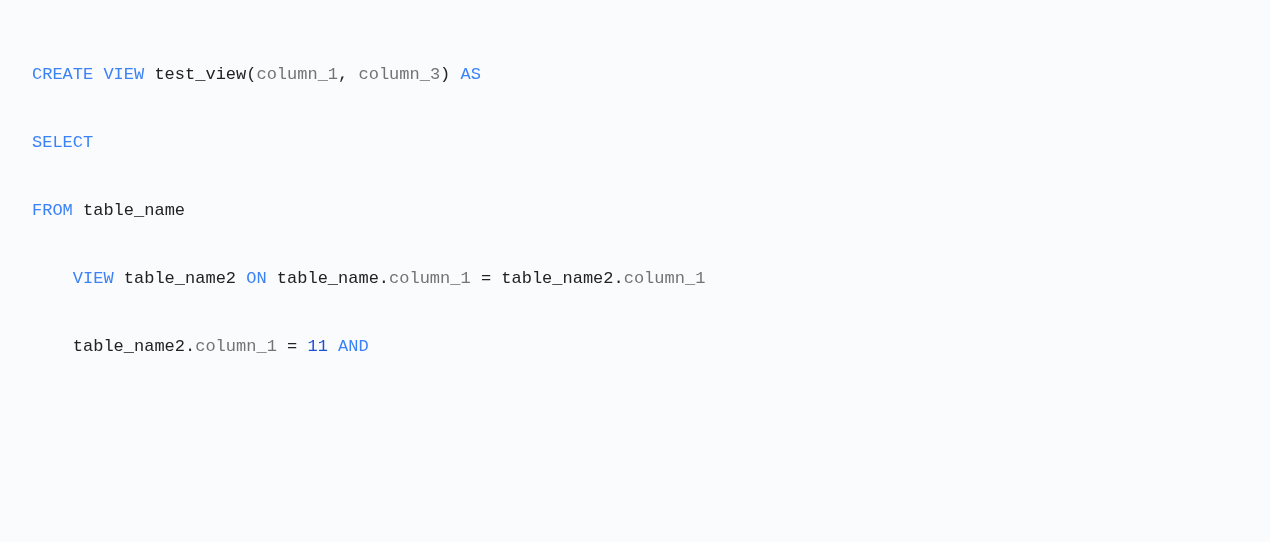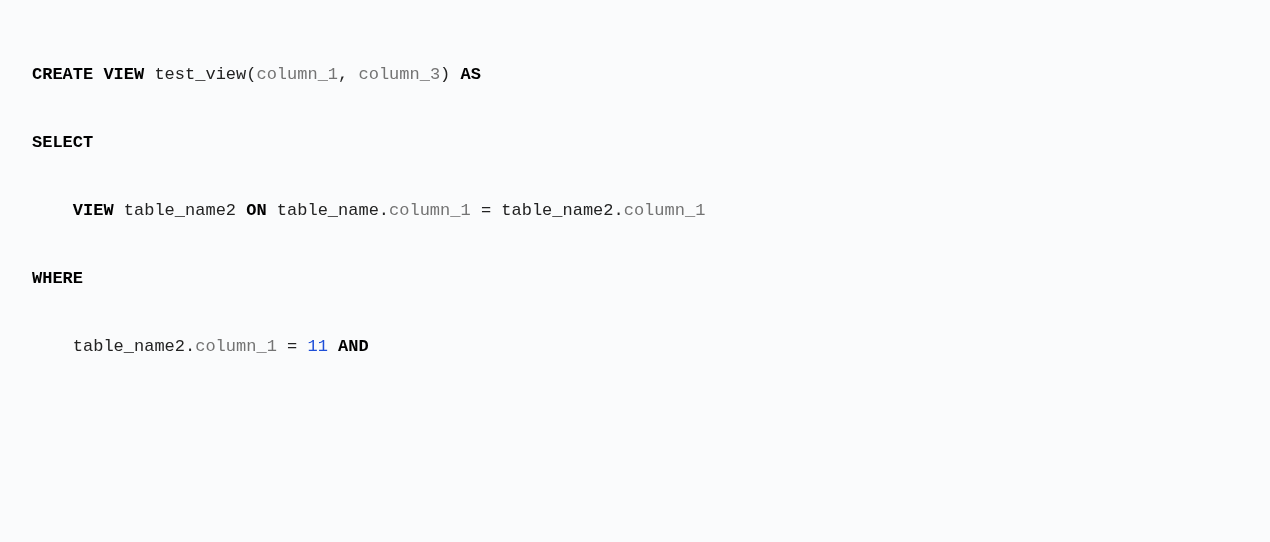--- a/index.html
+++ b/index.html
@@ -12,22 +12,22 @@
       font-family: 'Menlo', 'Monaco', 'Consolas', 'Courier New', monospace;
       font-size: 17px;
       line-height: 2.0;
       padding: 24px 32px;
       color: #222;
     }
     .code-block {
       white-space: pre;
     }
     .kw {
-      color: #000000;
-      font-weight: 700;
+      color: #3b82f6;
+      font-weight: 400;
     }
     .ident {
       color: #737373;
     }
     .num {
       color: #1d4ed8;
     }
     .plain {
       color: #222;
       text-align: right;
@@ -42,20 +42,20 @@
       display: inline-block;
       width: 4ch;
     }
   </style>
 </head>
 <body>
 
 <div class="code-block">
 <div><span class="kw">CREATE VIEW</span><span class="plain"> test_view</span><span class="paren">(</span><span class="ident">column_1</span><span class="plain">, </span><span class="ident">column_3</span><span class="paren">) </span><span class="kw">AS</span></div>
 <div><span class="kw">SELECT</span></div>
+<div><span class="kw">FROM</span><span class="plain"> table_name</span></div>
 <div><span class="indent"></span><span class="kw">VIEW</span><span class="plain"> table_name2 </span><span class="kw">ON</span><span class="plain"> table_name.</span><span class="ident">column_1</span><span class="eq"> = </span><span class="plain">table_name2.</span><span class="ident">column_1</span></div>
-<div><span class="kw">WHERE</span></div>
 <div><span class="indent"></span><span class="plain">table_name2.</span><span class="ident">column_1</span><span class="eq"> = </span><span class="num">11</span><span class="kw"> AND</span></div>
 
 
 
 
 </div>
 
 </body></html>

